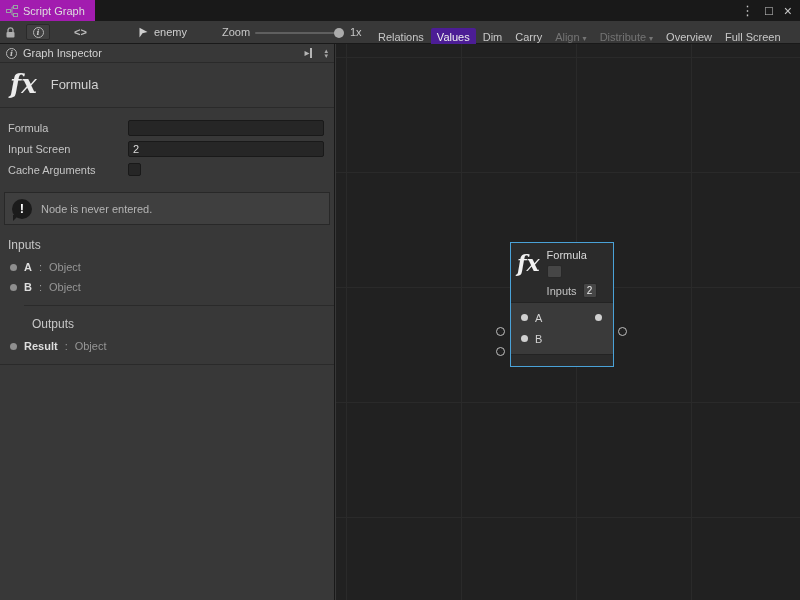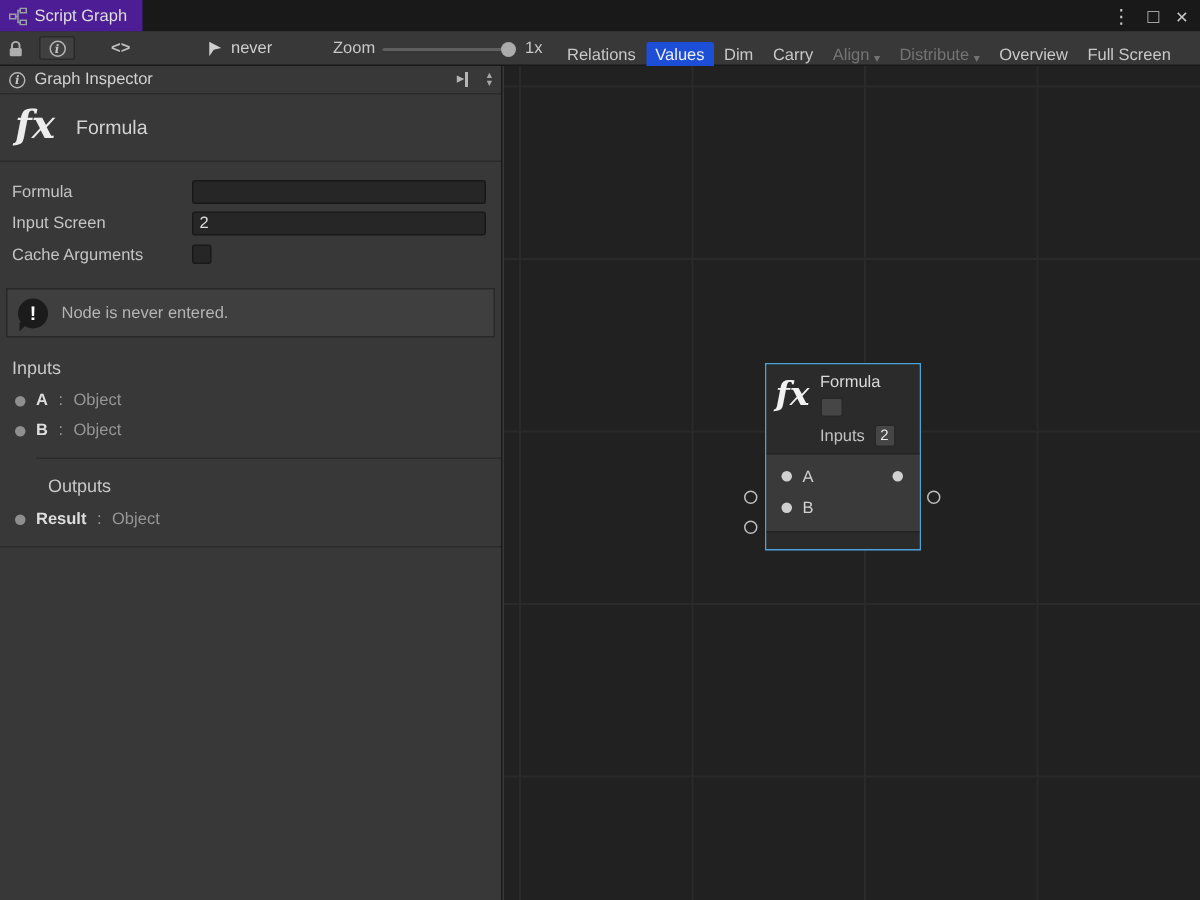--- a/index.html
+++ b/index.html
@@ -2,21 +2,21 @@
 <html><head>
 <meta charset="utf-8">
 <style>
   html,body{margin:0;padding:0;width:800px;height:600px;overflow:hidden;
     font-family:"Liberation Sans",sans-serif;background:#383838;-webkit-font-smoothing:antialiased;}
   *{box-sizing:border-box;}
 
   
   .tabbar{position:absolute;left:0;top:0;width:800px;height:21px;background:#191919;
     display:flex;align-items:stretch;}
-  .tab{display:flex;align-items:center;gap:5px;background:#4c1d95;padding:0 10px 0 6px;
+  .tab{display:flex;align-items:center;gap:5px;background:#a21caf;padding:0 10px 0 6px;
     color:#dedede;font-size:11px;}
   .tab svg{display:block;}
   .win-controls{margin-left:auto;display:flex;align-items:center;gap:11px;padding-right:8px;color:#c8c8c8;}
   .win-controls span{font-size:13px;line-height:1;cursor:default;}
 
   
   .toolbar{position:absolute;left:0;top:21px;width:800px;height:23px;background:#383838;
     border-bottom:1px solid #191919;color:#c8c8c8;font-size:11px;}
   .tb-abs{position:absolute;top:0;height:22px;display:flex;align-items:center;}
   .lock-btn{left:5px;}
@@ -25,21 +25,21 @@
   .code-btn{left:74px;color:#bdbdbd;font-size:11px;letter-spacing:0px;font-weight:bold;}
   .icircle{width:11px;height:11px;border:1px solid #b5b5b5;border-radius:50%;color:#c5c5c5;
     font:italic bold 8px "DejaVu Serif",serif;display:flex;align-items:center;justify-content:center;line-height:1;}
   .graphref{left:138px;gap:5px;color:#cfcfcf;}
   .zoom-label{left:222px;}
   .ztrack{position:absolute;left:255px;top:11px;width:88px;height:2px;background:#5f5f5f;border-radius:1px;}
   .zthumb{position:absolute;left:79px;top:-4px;width:10px;height:10px;border-radius:50%;background:#ababab;}
   .zoom-val{left:350px;}
   .tb-buttons{position:absolute;left:372px;top:0;height:32px;display:flex;align-items:center;gap:1px;}
   .tbtn{padding:3px 6px;border-radius:2px;color:#c8c8c8;white-space:nowrap;cursor:default;display:flex;gap:3px;align-items:center;}
-  .tbtn.active{background:#1d4ed8;color:#efefef;}
+  .tbtn.active{background:#4c1d95;color:#efefef;}
   .tbtn.disabled{color:#747474;}
   .arr{font-size:8px;position:relative;top:1px;}
 
   
   .inspector{position:absolute;left:0;top:44px;width:335px;height:556px;background:#383838;
     border-right:1px solid #191919;color:#c4c4c4;font-size:11px;}
   .insp-header{height:19px;display:flex;align-items:center;gap:6px;padding:0 4px 0 6px;
     border-bottom:1px solid #2a2a2a;color:#d2d2d2;}
   .insp-header .spacer{flex:1;}
   .dock-icon{color:#b5b5b5;font-size:10px;border-right:2px solid #b5b5b5;padding-right:1px;line-height:1;}
@@ -126,21 +126,21 @@
     <span class="icircle">i</span>
   </div>
   <div class="tb-abs code-btn">
     <span>&lt;&gt;</span>
   </div>
 
   <div class="tb-abs graphref" style="left:138px;">
     <svg width="11" height="11" viewBox="0 0 11 11">
       <path d="M1.5 10.5 V0.8 L9.5 5 L4.5 6.2 Z" fill="#cfcfcf"></path>
     </svg>
-    <span>never</span>
+    <span>enemy</span>
   </div>
 
   <div class="tb-abs zoom-label">Zoom</div>
   <div class="ztrack">
     <div class="zthumb"></div>
   </div>
   <div class="tb-abs zoom-val">1x</div>
 
   <div class="tb-buttons">
     <div class="tbtn">Relations</div>

